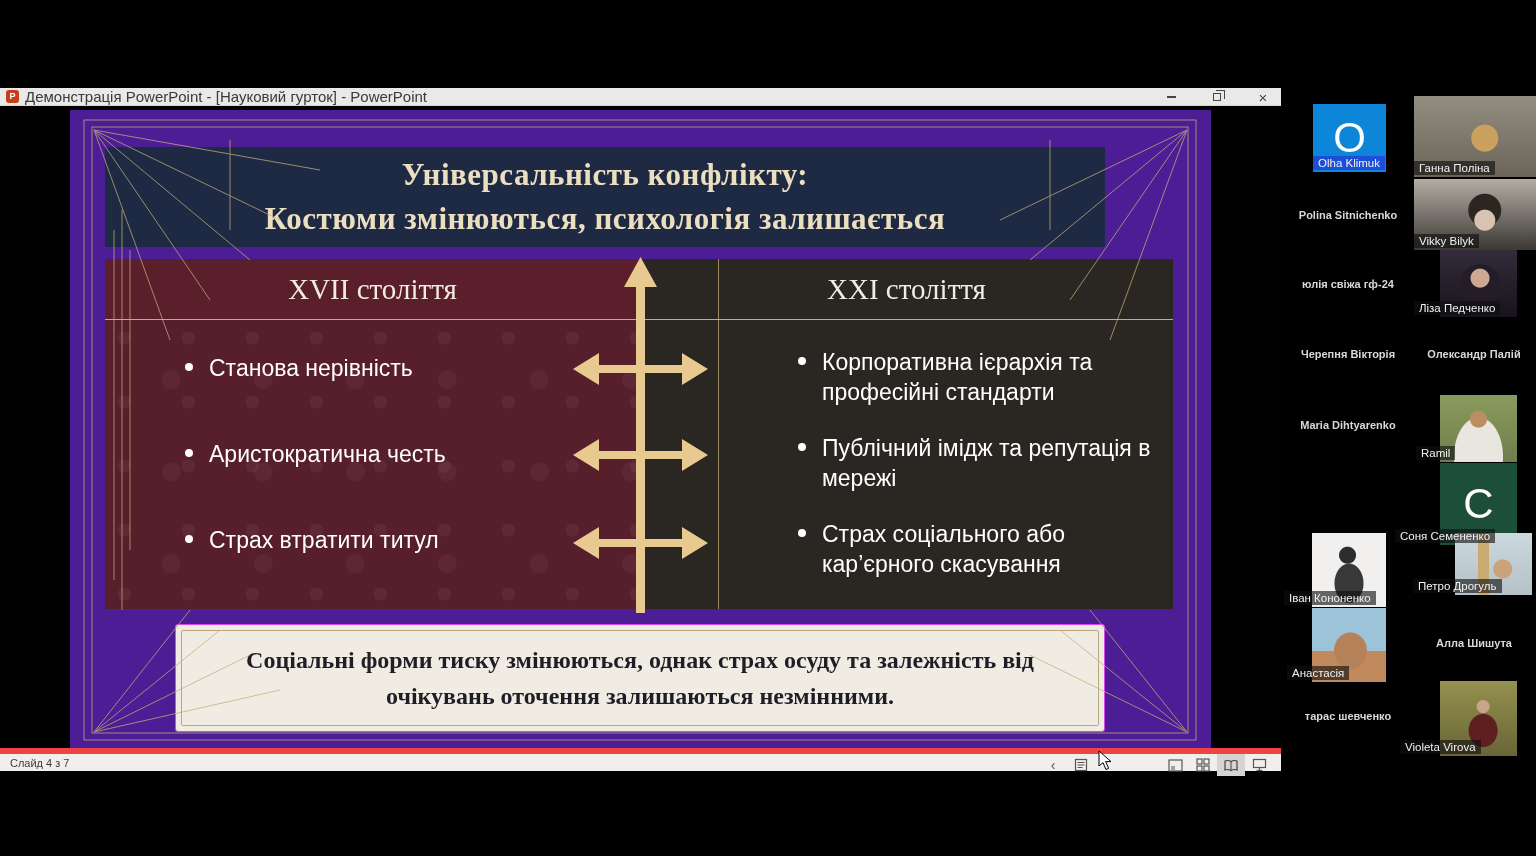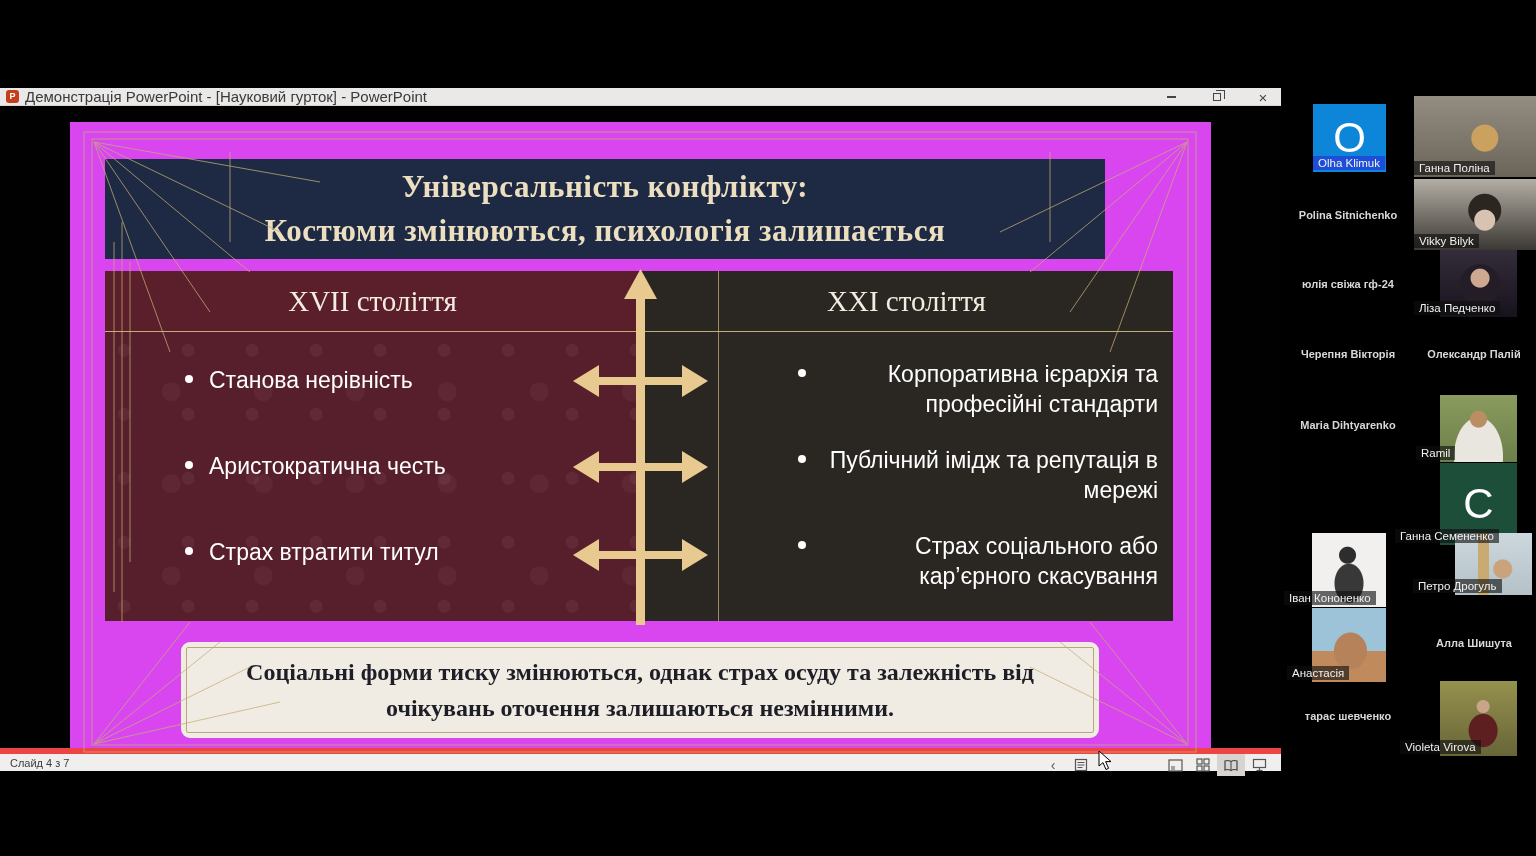--- a/index.html
+++ b/index.html
@@ -27,22 +27,22 @@
   .restore-box { width:8px; height:8px; border:1.2px solid #454545; display:inline-block; position:relative; }
   .restore-box::before { content:""; position:absolute; left:2px; top:-4px; width:8px; height:8px; border:1.2px solid #454545; border-left:none; border-bottom:none; }
 
   .pp-viewport {
     position:absolute; left:0; top:106px; width:1281px; height:642px;
     background:#010101;
   }
 
   
   .slide {
-    position:absolute; left:70px; top:16px; width:1141px; height:642px;
-    background:#d946ef; overflow:hidden;
+    position:absolute; left:70px; top:4px; width:1141px; height:642px;
+    background:#4c1d95; overflow:hidden;
   }
   .frame-svg { position:absolute; left:0; top:0; z-index:30; pointer-events:none; }
 
   .slide-title {
     position:absolute; left:35px; top:37px; width:1000px; height:100px;
     background:#1e2a44; color:#ecdfc0;
     font-family:"Liberation Serif", serif; font-size:31px; font-weight:bold;
     text-align:center; display:flex; flex-direction:column; justify-content:center;
     line-height:1.42; letter-spacing:0.5px;
   }
@@ -63,28 +63,28 @@
     background-color:#571e2b;
     background-image:
       radial-gradient(circle at 30% 30%, rgba(255,255,255,0.05) 0 6px, transparent 7px),
       radial-gradient(circle at 72% 66%, rgba(255,255,255,0.04) 0 9px, transparent 10px);
     background-size:64px 64px, 92px 92px;
   }
   .col-right-body { position:absolute; left:535px; top:60px; width:533px; height:290px; background:#2a2622; }
   .head-underline { position:absolute; left:0; top:60px; width:1068px; height:1px; background:#c4ad77; z-index:5; }
   .vline-right { position:absolute; left:613px; top:0; width:1px; height:350px; background:rgba(196,173,119,0.75); z-index:4; }
 
-  .bullet-row { position:absolute; display:flex; color:#fff; font-size:23px; line-height:1.32;text-align:right; }
+  .bullet-row { position:absolute; display:flex; color:#fff; font-size:23px; line-height:1.32; }
   .bullet-dot { width:8px; height:8px; border-radius:50%; background:#fff; margin:10px 16px 0 0; flex:0 0 auto; }
 
   .divider-svg { position:absolute; left:460px; top:-4px; z-index:10; pointer-events:none; }
 
   .summary-box {
     position:absolute; left:105px; top:514px; width:930px; height:108px;
-    background:#f0ece3; border:6px solid #d946ef; border-radius:15px;
+    background:#f0ece3; border:1px solid #d946ef; border-radius:3px;
     display:flex; align-items:center; justify-content:center; z-index:6;
   }
   .summary-inner {
     position:absolute; left:5px; top:5px; right:5px; bottom:5px;
     border:1px solid #b7a77c; border-radius:2px;
   }
   .summary-text {
     position:relative; width:880px; text-align:center;
     font-family:"Liberation Serif", serif; font-size:24px; font-weight:bold;
     color:#1e1e27; line-height:1.5;
@@ -366,21 +366,21 @@
   </div>
 
   <div class="tile" style="left:159px; top:395px; width:77px; height:67px;">
     <div class="tile-box ph-ramil"></div>
     <span class="vid-label" style="left:-24px;">Ramil</span>
   </div>
 
 
   <div class="tile" style="left:159px; top:463px; width:77px; height:82px;">
     <div class="tile-box initial-tile ph-sonia">C</div>
-    <span class="vid-label" style="left:-45px;">Ганна Семененко</span>
+    <span class="vid-label" style="left:-45px;">Соня Семененко</span>
   </div>
 
   <div class="tile" style="left:31px; top:533px; width:74px; height:74px;">
     <div class="tile-box ph-ivan"></div>
     <span class="vid-label" style="left:-28px;">Іван Кононенко</span>
   </div>
 
   <div class="tile" style="left:159px; top:533px; width:77px; height:62px;margin-left:15px;">
     <div class="tile-box ph-petro"></div>
     <span class="vid-label" style="left:-42px;">Петро Дрогуль</span>

